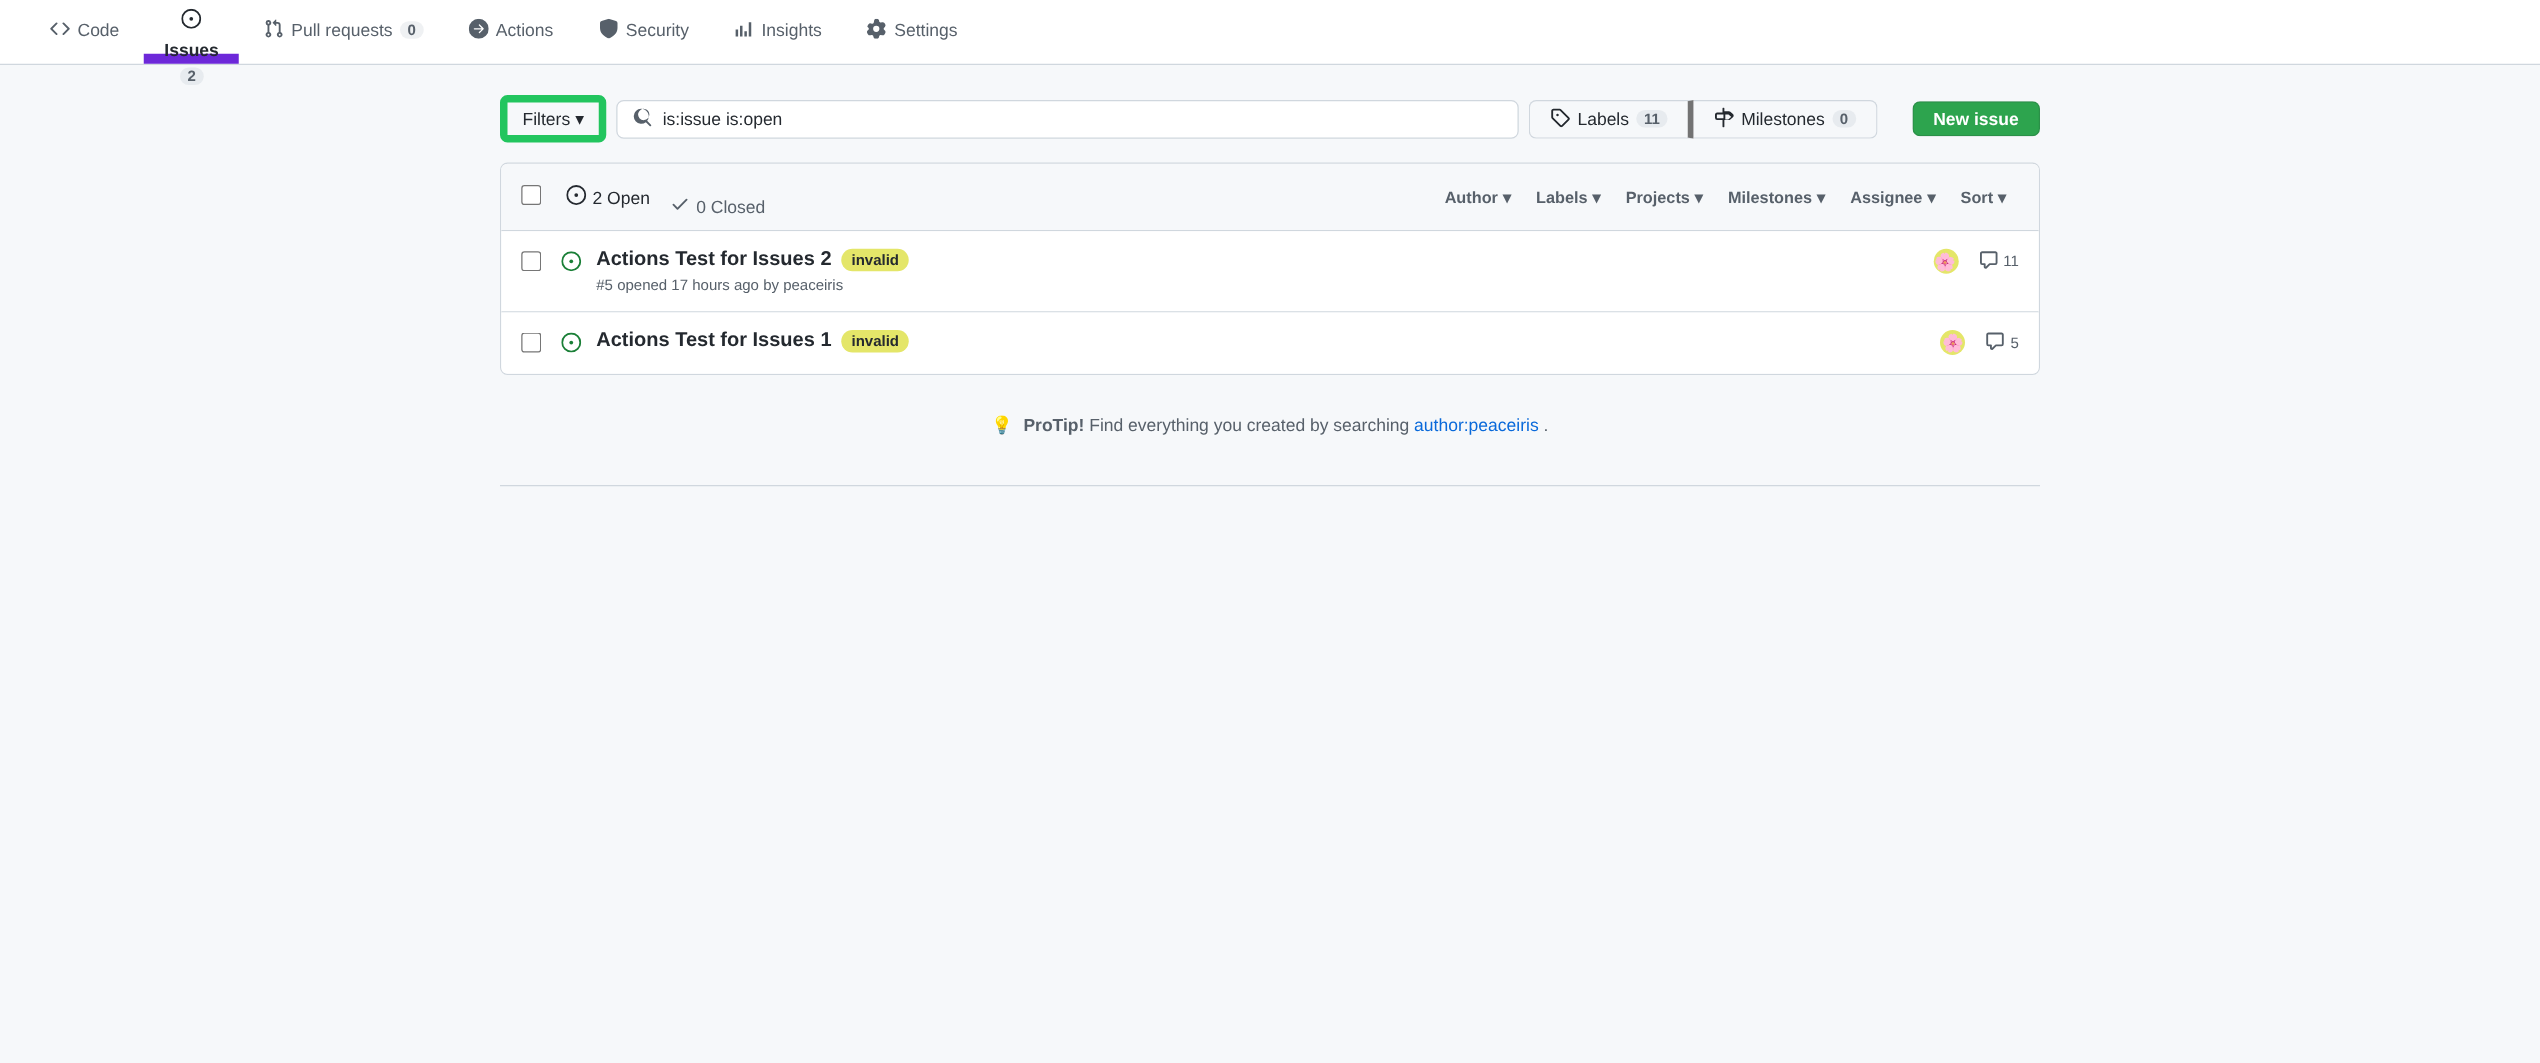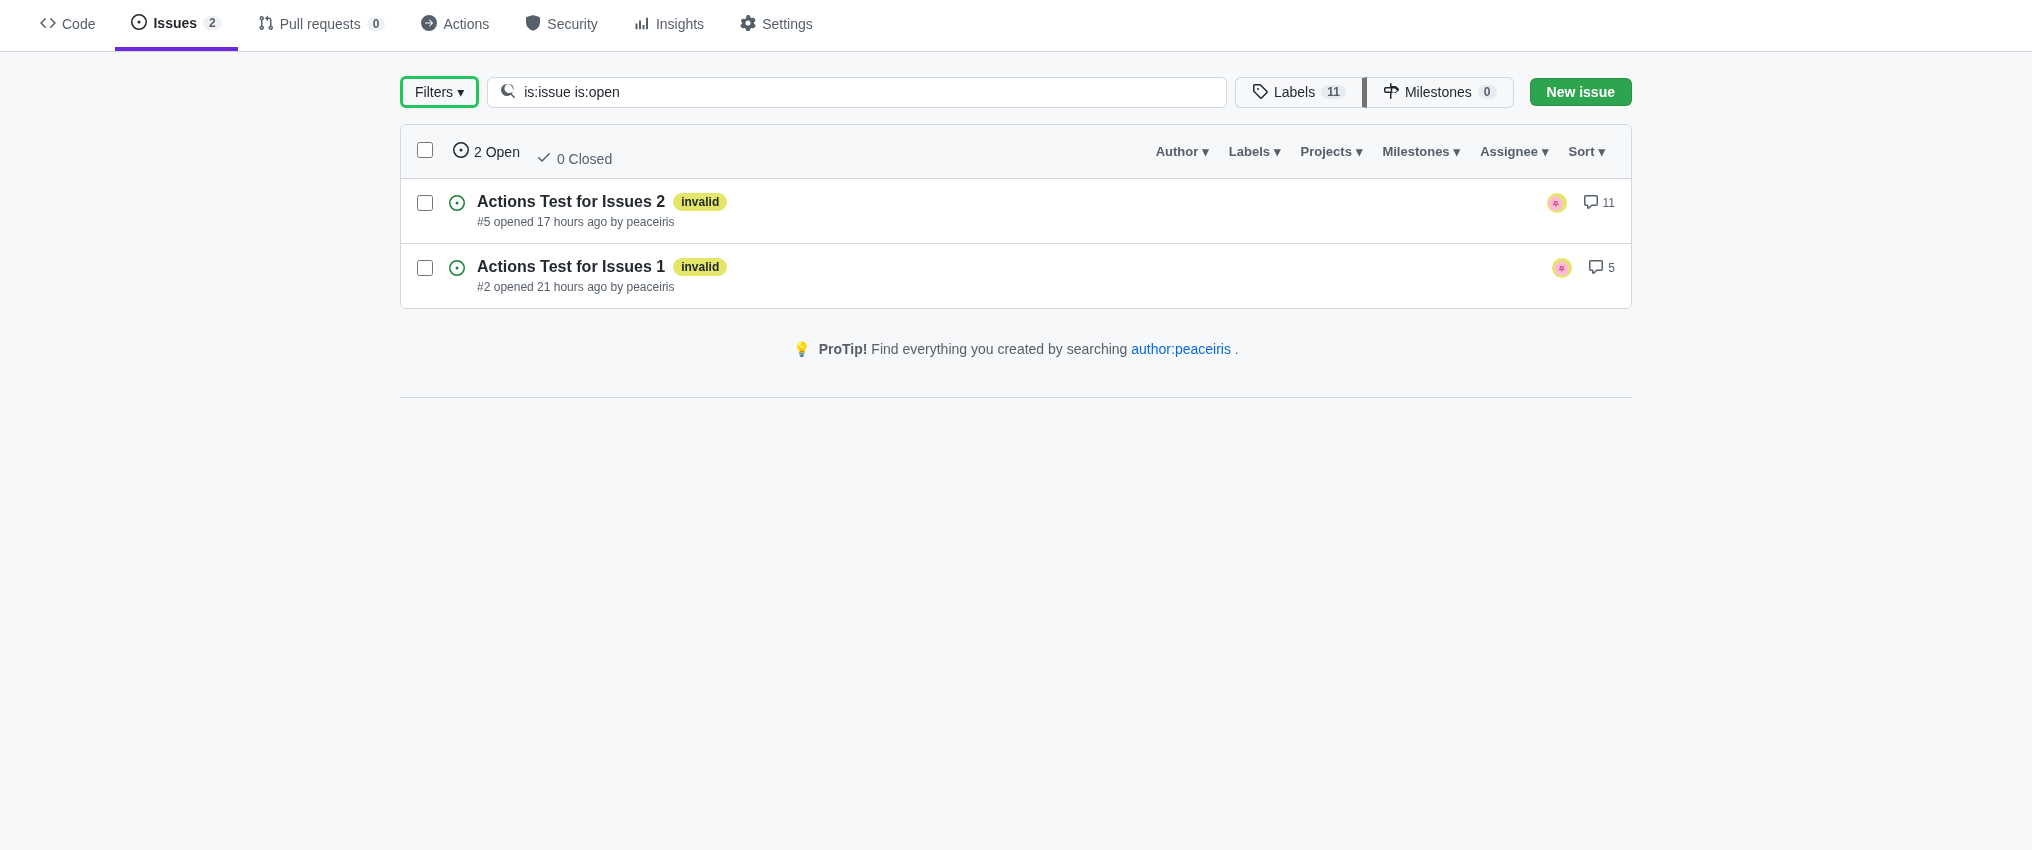--- a/index.html
+++ b/index.html
@@ -27,21 +27,22 @@
       color: #57606a;
       cursor: pointer;
       border-bottom: 2px solid transparent;
       white-space: nowrap;
       text-decoration: none;
       height: 52px;
     }
     .tab-item.active {
       color: #24292f;
       font-weight: 600;
-      border-bottom: 4px solid #6d28d9;
+      border-bottom: 8px solid #6d28d9;
+      flex-direction: column;
     }
     .tab-badge {
       background: #afb8c133;
       color: #57606a;
       border-radius: 20px;
       padding: 0 6px;
       font-size: 12px;
       font-weight: 600;
     }
     .main-content {
@@ -53,21 +54,21 @@
       display: flex;
       align-items: center;
       gap: 8px;
       margin-bottom: 16px;
     }
     .filters-btn {
       display: flex;
       align-items: center;
       gap: 4px;
       padding: 5px 12px;
-      border: 3px solid #22c55e;
+      border: 6px solid #22c55e;
       border-radius: 6px;
       background: #f6f8fa;
       font-size: 14px;
       cursor: pointer;
       font-weight: 500;
       color: #24292f;
       white-space: nowrap;
     }
     .search-box {
       flex: 1;
@@ -126,21 +127,21 @@
       align-items: center;
       padding: 5px 16px;
       background: #2da44e;
       color: #ffffff;
       border: 1px solid rgba(31,35,40,0.15);
       border-radius: 6px;
       font-size: 14px;
       font-weight: 600;
       cursor: pointer;
       white-space: nowrap;
-      margin-left: 8px;
+      margin-left: 20px;
     }
     .issues-container {
       border: 1px solid #d0d7de;
       border-radius: 6px;
       background: #ffffff;
       overflow: hidden;
     }
     .issues-header {
       display: flex;
       align-items: center;
@@ -492,27 +493,20 @@
         <svg width="16" height="16" viewBox="0 0 16 16" fill="currentColor">
           <path d="M8 9.5a1.5 1.5 0 1 0 0-3 1.5 1.5 0 0 0 0 3z"></path>
           <path d="M8 0a8 8 0 1 1 0 16A8 8 0 0 1 8 0zM1.5 8a6.5 6.5 0 1 0 13 0 6.5 6.5 0 0 0-13 0z"></path>
         </svg>
       </div>
       <div class="issue-body">
         <div class="issue-title-row">
           <span class="issue-title">Actions Test for Issues 1</span>
           <span class="issue-label-badge label-invalid">invalid</span>
         </div>
-        <div class="issue-meta">
-          <span>#2</span>
-          <span> opened </span>
-          <span>21 hours ago</span>
-          <span> by </span>
-          <span style="color:#57606a;cursor:pointer;">peaceiris</span>
-        </div>
       </div>
       <div class="issue-right">
         <div class="assignee-avatar">
           <span class="avatar-emoji">🌸</span>
         </div>
         <div class="comment-count">
           <span>
             <svg width="16" height="16" viewBox="0 0 16 16" fill="currentColor">
               <path d="M1 2.75C1 1.784 1.784 1 2.75 1h10.5c.966 0 1.75.784 1.75 1.75v7.5A1.75 1.75 0 0 1 13.25 12H9.06l-2.573 2.573A1.458 1.458 0 0 1 4 13.543V12H2.75A1.75 1.75 0 0 1 1 10.25zm1.75-.25a.25.25 0 0 0-.25.25v7.5c0 .138.112.25.25.25h2a.75.75 0 0 1 .75.75v2.19l2.72-2.72a.749.749 0 0 1 .53-.22h4.5a.25.25 0 0 0 .25-.25v-7.5a.25.25 0 0 0-.25-.25z"></path>
             </svg>

